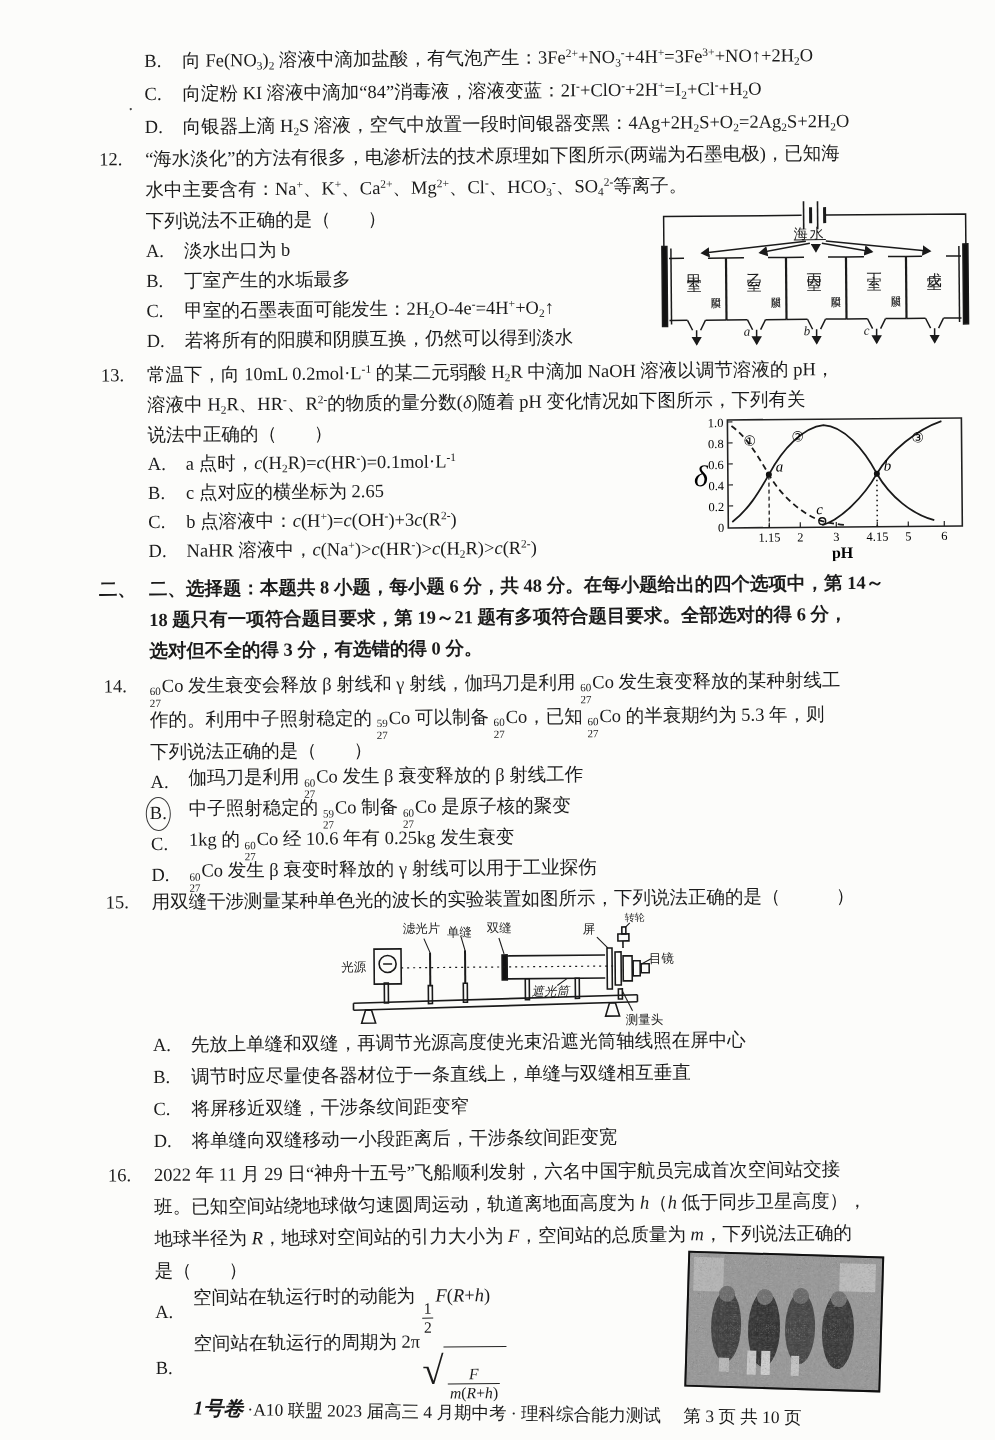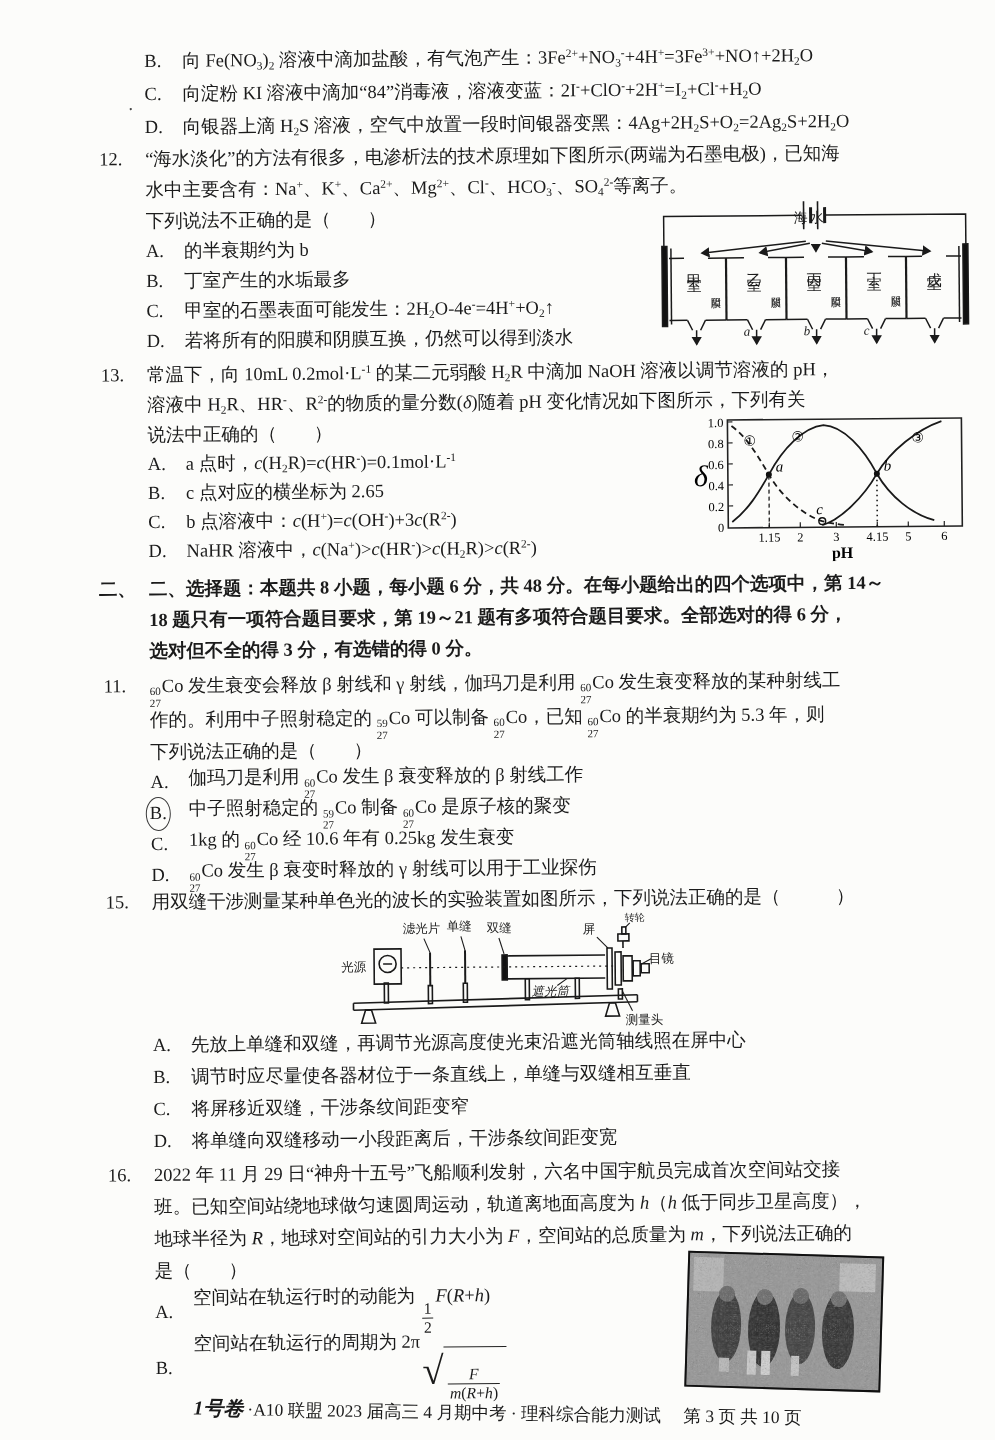--- a/index.html
+++ b/index.html
@@ -70,21 +70,21 @@
       <span>“海水淡化”的方法有很多，电渗析法的技术原理如下图所示(两端为石墨电极)，已知海</span>
     </div>
     <div class="qline lh31">
       <span>水中主要含有：Na<sup>+</sup>、K<sup>+</sup>、Ca<sup>2+</sup>、Mg<sup>2+</sup>、Cl<sup>-</sup>、HCO<sub>3</sub><sup>-</sup>、SO<sub>4</sub><sup>2-</sup>等离子。</span>
     </div>
     <div class="qline lh30">
       <span>下列说法不正确的是（　　）</span>
     </div>
     <div class="opt lh30">
       <span class="letter">A.</span>
-      <span>的半衰期约为 b</span>
+      <span>淡水出口为 b</span>
     </div>
     <div class="opt lh30">
       <span class="letter">B.</span>
       <span>丁室产生的水垢最多</span>
     </div>
     <div class="opt lh30">
       <span class="letter">C.</span>
       <span>甲室的石墨表面可能发生：2H<sub>2</sub>O-4e<sup>-</sup>=4H<sup>+</sup>+O<sub>2</sub>↑</span>
     </div>
     <div class="opt lh30">
@@ -140,21 +140,21 @@
         <path d="M105,126 L110,136 M123,126 L118,136"></path>
             <path d="M114,136 V150" marker-end="url(#ah)"></path>
         <path d="M165,126 L170,136 M183,126 L178,136"></path>
             <path d="M174,136 V150" marker-end="url(#ah)"></path>
         <path d="M225,126 L230,136 M243,126 L238,136"></path>
             <path d="M234,136 V150" marker-end="url(#ah)"></path>
         <path d="M283,126 L288,136 M301,126 L296,136"></path>
             <path d="M292,136 V150" marker-end="url(#ah)"></path>
       </g>
     </svg>
-    <span class="olabel" style="left:152px;top:16px;font-size:14px;letter-spacing:2px;">海水</span>
+    <span class="olabel" style="left:152px;top:32px;font-size:14px;letter-spacing:2px;text-decoration:underline;">海水</span>
     <span class="vlab" style="left:42px;top:68px;">甲室</span>
     <span class="vlab" style="left:102px;top:68px;">乙室</span>
     <span class="vlab" style="left:162px;top:68px;">丙室</span>
     <span class="vlab" style="left:222px;top:68px;">丁室</span>
     <span class="vlab" style="left:282px;top:68px;">戊室</span>
     <span class="mlab" style="left:68px;top:96px;">阳膜</span>
     <span class="mlab" style="left:128px;top:96px;">阴膜</span>
     <span class="mlab" style="left:188px;top:96px;">阳膜</span>
     <span class="mlab" style="left:248px;top:96px;">阴膜</span>
     <span class="olabel small-it" style="left:101px;top:130px;">a</span>
@@ -252,21 +252,21 @@
     <div class="qline lh31">
       <span>18 题只有一项符合题目要求，第 19～21 题有多项符合题目要求。全部选对的得 6 分，</span>
     </div>
     <div class="qline lh31">
       <span>选对但不全的得 3 分，有选错的得 0 分。</span>
     </div>
   </div>
 
   <div class="block" style="top:666px;">
     <div class="qline lh34">
-      <span class="qnum">11.</span>
+      <span class="qnum">14.</span>
       <span><span class="nuc">
               <span>60</span>
               <span>27</span>
             </span>Co 发生衰变会释放 β 射线和 γ 射线，伽玛刀是利用 <span class="nuc">
               <span>60</span>
               <span>27</span>
             </span>Co 发生衰变释放的某种射线工</span>
     </div>
     <div class="qline lh34">
       <span>作的。利用中子照射稳定的 <span class="nuc">
@@ -379,21 +379,21 @@
           <path d="M273,37 L262,26"></path>
               <path d="M291,16 L295,12"></path>
               <path d="M305,54 L316,48"></path>
           <path d="M232,67 L222,74"></path>
               <path d="M287,80 L297,100"></path>
         </g>
       </g>
     </svg>
     <span class="olabel" style="left:6px;top:46px;font-size:12.5px;">光源</span>
     <span class="olabel" style="left:68px;top:8px;font-size:12.5px;">滤光片</span>
-    <span class="olabel" style="left:112px;top:6px;font-size:12.5px;text-align:right;">单缝</span>
+    <span class="olabel" style="left:112px;top:12px;font-size:12.5px;text-align:right;">单缝</span>
     <span class="olabel" style="left:152px;top:8px;font-size:12.5px;">双缝</span>
     <span class="olabel" style="left:248px;top:10px;font-size:12.5px;">屏</span>
     <span class="olabel" style="left:290px;top:0px;font-size:10px;">转轮</span>
     <span class="olabel" style="left:314px;top:40px;font-size:12.5px;">目镜</span>
     <span class="olabel" style="left:196px;top:72px;font-size:12.5px;font-style:italic;">遮光筒</span>
     <span class="olabel" style="left:290px;top:101px;font-size:12.5px;">测量头</span>
   </div>
 
   <div class="block" style="top:1156px;">
     <div class="qline lh32">

